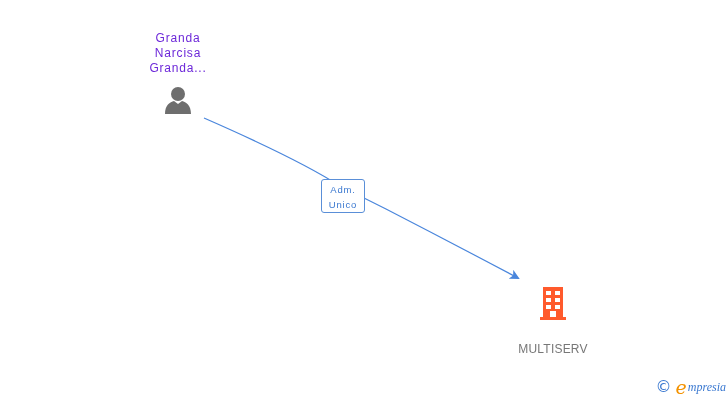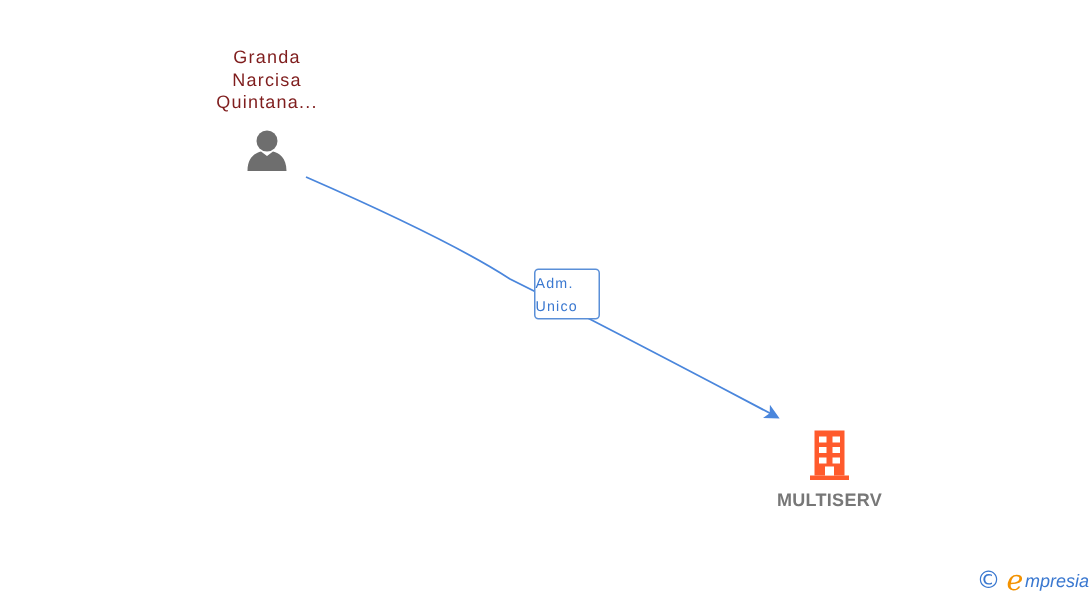--- a/index.html
+++ b/index.html
@@ -25,21 +25,21 @@
       position: absolute;
       text-align: center;
     }
     .person-node {
       left: 128px;
       top: 31px;
       width: 100px;
     }
     .person-name {
       font-size: 12px;
-      color: #7f1d1d;
+      color: #6d28d9;
       line-height: 15px;
       letter-spacing: 0.8px;
     }
     .person-icon {
       display: block;
       margin: 9px auto 0 auto;
       width: 30px;
       height: 30px;
       cursor: pointer;
     }
@@ -49,42 +49,42 @@
       width: 110px;
     }
     .company-icon {
       display: block;
       margin: 0 auto;
       width: 32px;
       height: 36px;
       cursor: pointer;
     }
     .company-name {
-      margin-top: 4px;
+      margin-top: 20px;
       font-size: 12px;
-      font-weight: bold;
+      font-weight: normal;
       color: #777777;
       line-height: 16px;
       letter-spacing: 0.2px;
     }
     .edge-label {
       position: absolute;
-      left: 356px;
+      left: 321px;
       top: 179px;
       width: 44px;
       height: 34px;
       box-sizing: border-box;
       border: 1px solid #5a8fd8;
       border-radius: 3px;
       background: #ffffff;
       color: #3a78d0;
       font-size: 9.5px;
       line-height: 15px;
       letter-spacing: 0.8px;
-      text-align: left;
+      text-align: center;
       padding-top: 2px;
       cursor: pointer;
     }
     .edge-label span { display: block; }
     .brand {
       position: absolute;
       right: 2px;
       bottom: 3px;
       height: 20px;
       display: flex;
@@ -98,21 +98,21 @@
       line-height: 16px;
     }
     .brand-e {
       font-family: "DejaVu Serif", serif;
       font-style: italic;
       font-size: 19px;
       color: #f39200;
       line-height: 18px;
     }
     .brand-rest {
-      font-family: Liberation Sans, sans-serif;
+      font-family: Liberation Serif, serif;
       font-style: italic;
       font-size: 12px;
       color: #3a78d0;
       margin-left: -3px;
     }
   </style>
 </head>
 <body>
 
 <svg id="graph-canvas" viewBox="0 0 728 400" xmlns="http://www.w3.org/2000/svg">
@@ -121,21 +121,21 @@
       <path d="M0,0 L10,5 L0,10 L2.5,5 Z" fill="#4a86dc"></path>
     </marker>
   </defs>
   <path d="M204,118 Q300,160 340,186 L386,209 Q450,242 518,278" fill="none" stroke="#4a86dc" stroke-width="1.2" marker-end="url(#arrowhead)"></path>
 </svg>
 
 <div class="node person-node">
   <div class="person-name">
     <div>Granda</div>
     <div>Narcisa</div>
-    <div>Quintana...</div>
+    <div>Granda...</div>
   </div>
   <svg class="person-icon" viewBox="0 0 30 30">
     <circle cx="15" cy="9" r="7" fill="#6e6e6e"></circle>
     <path d="M2,29 C2,20 7,17 11,16 L15,19 L19,16 C23,17 28,20 28,29 Z" fill="#6e6e6e"></path>
   </svg>
 </div>
 
 <div class="edge-label">
   <span>Adm.</span>
   <span>Unico</span>

